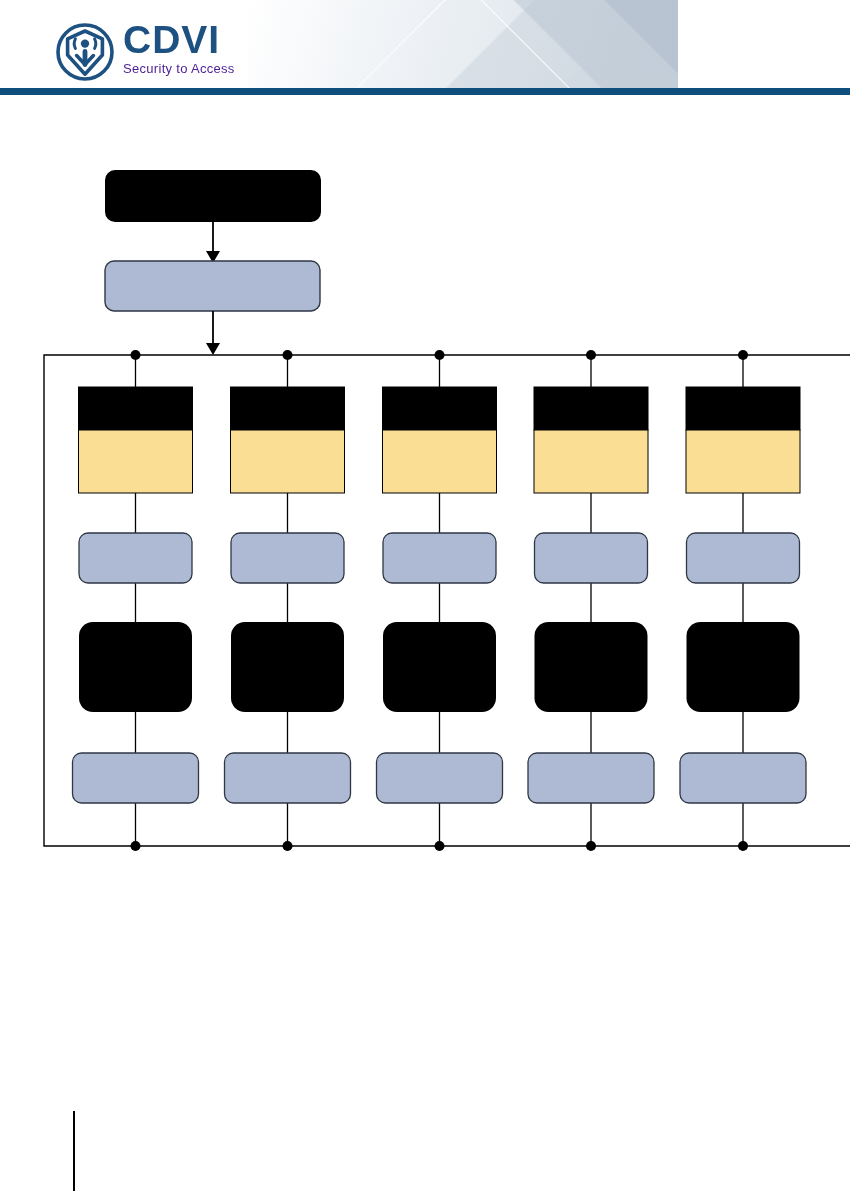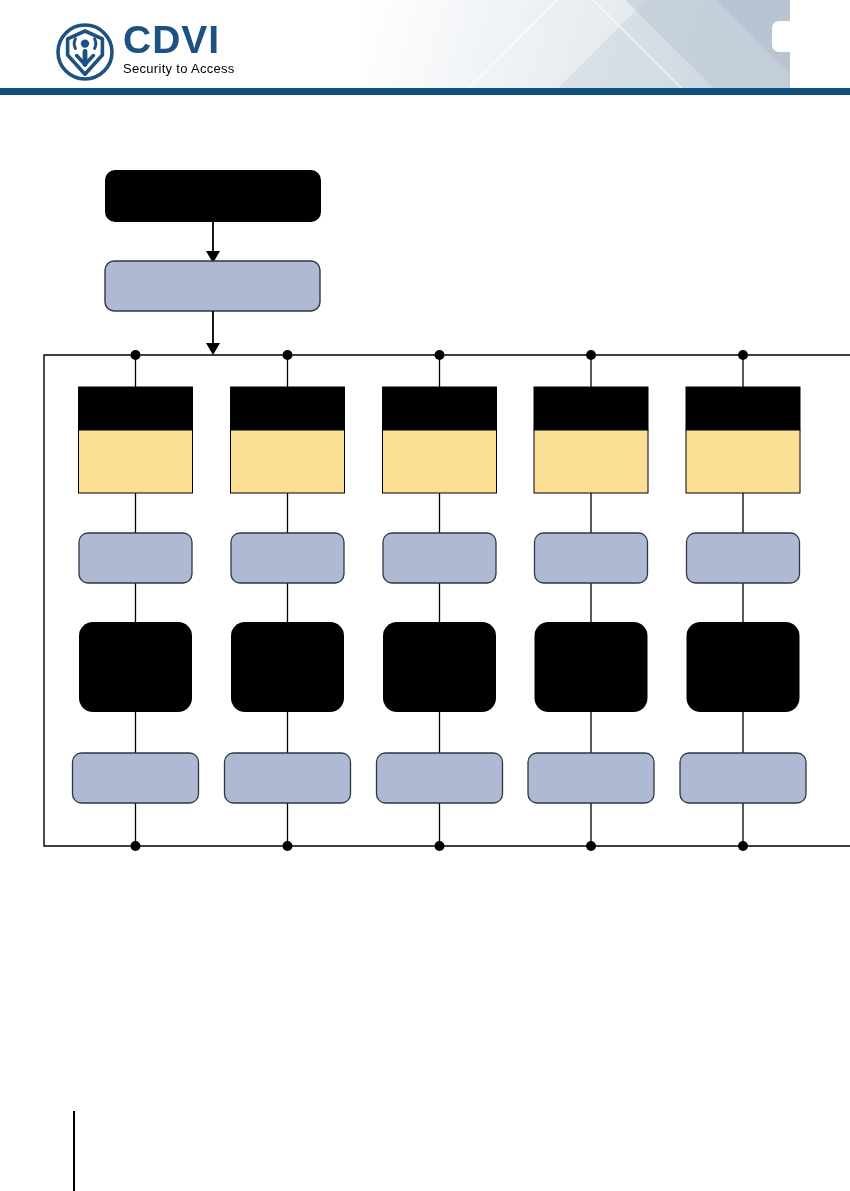--- a/index.html
+++ b/index.html
@@ -1,21 +1,21 @@
 <!DOCTYPE html>
 <html><head>
 <meta charset="utf-8">
 <style>
   html,body{margin:0;padding:0;background:#fff;}
   .page{
     position:relative;width:850px;height:1191px;overflow:hidden;background:#fff;
     font-family:"Liberation Sans",sans-serif;
   }
   
-  .header{position:absolute;top:0;left:0;width:762px;height:96px;padding-left:28px;}
+  .header{position:absolute;top:0;left:0;width:678px;height:96px;}
   .pattern{
     position:absolute;top:0;right:0;width:430px;height:88px;
     background:
       linear-gradient(45deg, transparent calc(62% - 1px), rgba(255,255,255,.95) 62%, transparent calc(62% + 1px)),
       linear-gradient(135deg, transparent calc(38% - 1px), rgba(255,255,255,.9) 38%, transparent calc(38% + 1px)),
       linear-gradient(225deg, rgba(176,189,203,.60) 0 14%, transparent 14.5%),
       linear-gradient(45deg, transparent 68%, rgba(186,198,211,.55) 68.5%),
       linear-gradient(135deg, transparent 55%, rgba(203,212,222,.55) 55.5%),
       linear-gradient(315deg, rgba(214,222,230,.5) 0 22%, transparent 22.5%),
       linear-gradient(105deg, rgba(248,250,252,0) 0%, #f1f4f7 30%, #e2e8ee 68%, #ccd6e0 100%);
@@ -49,21 +49,21 @@
         <circle cx="50" cy="50" r="45" fill="none" stroke-width="6" stroke="#1d5181"></circle>
         <path d="M50,15 L79,28 L79,55 L50,87 L21,55 L21,28 Z" fill="none" stroke-width="6" stroke-linejoin="round" stroke="#1d5181"></path>
         <circle cx="50" cy="36" r="7" fill="#1d5181"></circle>
         <path d="M50,49 L50,71" stroke-width="8" stroke-linecap="round" stroke="#1d5181"></path>
         <path d="M50,71 L36,56 M50,71 L64,56" stroke-width="6" stroke-linecap="round" fill="none" stroke="#1d5181"></path>
         <path d="M34,28 Q30,36 34,44" stroke-width="5" fill="none" stroke-linecap="round" stroke="#1d5181"></path>
         <path d="M66,28 Q70,36 66,44" stroke-width="5" fill="none" stroke-linecap="round" stroke="#1d5181"></path>
       </svg>
       <div class="logo-text">
         <div class="brand" style="color: rgb(29, 81, 129);">CDVI</div>
-        <div class="tagline" style="color: #000000;">Security to Access</div>
+        <div class="tagline" style="color: #4c1d95;">Security to Access</div>
       </div>
     </div>
 
     <div class="divider" style="background-color: rgb(14, 79, 126);"></div>
   </div>
 
   <svg class="diagram" width="850" height="1191" viewBox="0 0 850 1191">
 
     <defs>
 

